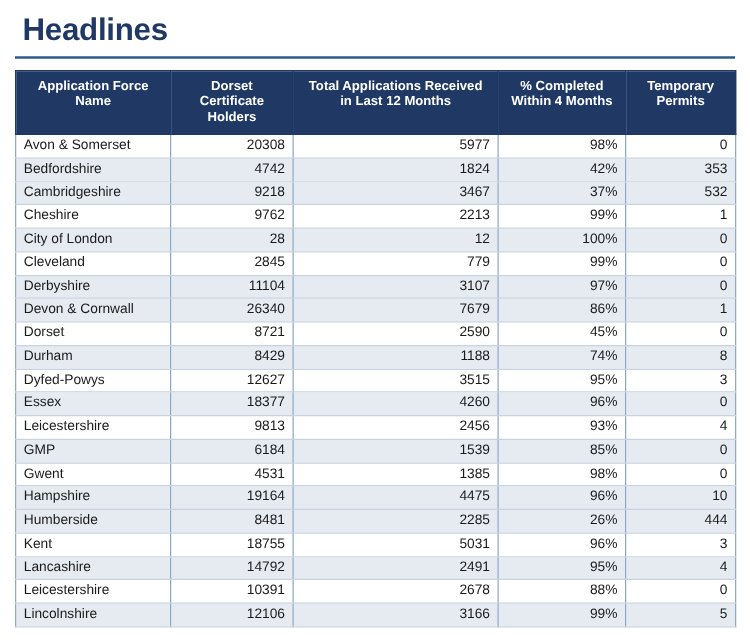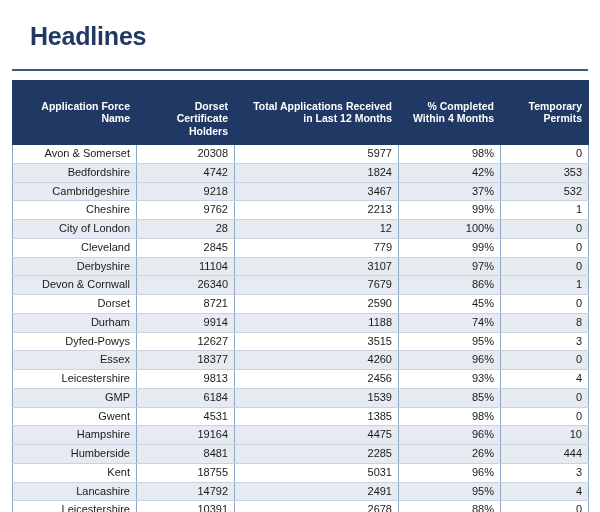--- a/index.html
+++ b/index.html
@@ -20,63 +20,63 @@
     position: relative;
     box-sizing: border-box;
     padding: 0 12px;
   }
   .title {
     font-size: 25px;
     font-weight: bold;
     color: #1F3864;
     letter-spacing: -0.2px;
     padding: 10px 0 6px 6px;
-    margin: 12px;
+    margin: 0;
   }
   .title-rule {
     height: 2px;
     background: #2E5C8A;
     width: 576px;
     margin: 0 auto 9px auto;
   }
   table.data {
     border-collapse: collapse;
     width: 576px;
     margin: 0 auto;
     table-layout: fixed;
   }
   table.data th {
     background: #1F3864;
     color: #ffffff;
     font-size: 10.5px;
     font-weight: bold;
-    text-align: right;
+    text-align: center;
     vertical-align: top;
-    padding: 19px 6px 7px 6px;
+    padding: 6px 6px 7px 6px;
     line-height: 1.18;
     border: 1px solid #1F3864;
   }
   table.data td {
     font-size: 11px;
     padding: 2px 6px 2px 6px;
     border-left: 1px solid #8ea9c7;
     border-right: 1px solid #8ea9c7;
     border-top: 1px solid #c7d3e0;
     border-bottom: 1px solid #c7d3e0;
     line-height: 1.25;
     white-space: nowrap;
     overflow: hidden;
   }
   table.data tr.shade td {
     background: #E6EBF2;
   }
   table.data tr.plain td {
     background: #ffffff;
   }
-  td.c-name { text-align: right; }
+  td.c-name { text-align: left; }
   td.c-num  { text-align: right; }
   col.w-name { width: 124px; }
   col.w-hold { width: 98px; }
   col.w-apps { width: 164px; }
   col.w-pct  { width: 102px; }
   col.w-temp { width: 88px; }
 </style>
 </head>
 <body>
 
@@ -160,21 +160,21 @@
       </tr>
       <tr class="plain">
         <td class="c-name">Dorset</td>
         <td class="c-num">8721</td>
         <td class="c-num">2590</td>
         <td class="c-num">45%</td>
         <td class="c-num">0</td>
       </tr>
       <tr class="shade">
         <td class="c-name">Durham</td>
-        <td class="c-num">9914</td>
+        <td class="c-num">8429</td>
         <td class="c-num">1188</td>
         <td class="c-num">74%</td>
         <td class="c-num">8</td>
       </tr>
       <tr class="plain">
         <td class="c-name">Dyfed-Powys</td>
         <td class="c-num">12627</td>
         <td class="c-num">3515</td>
         <td class="c-num">95%</td>
         <td class="c-num">3</td>

